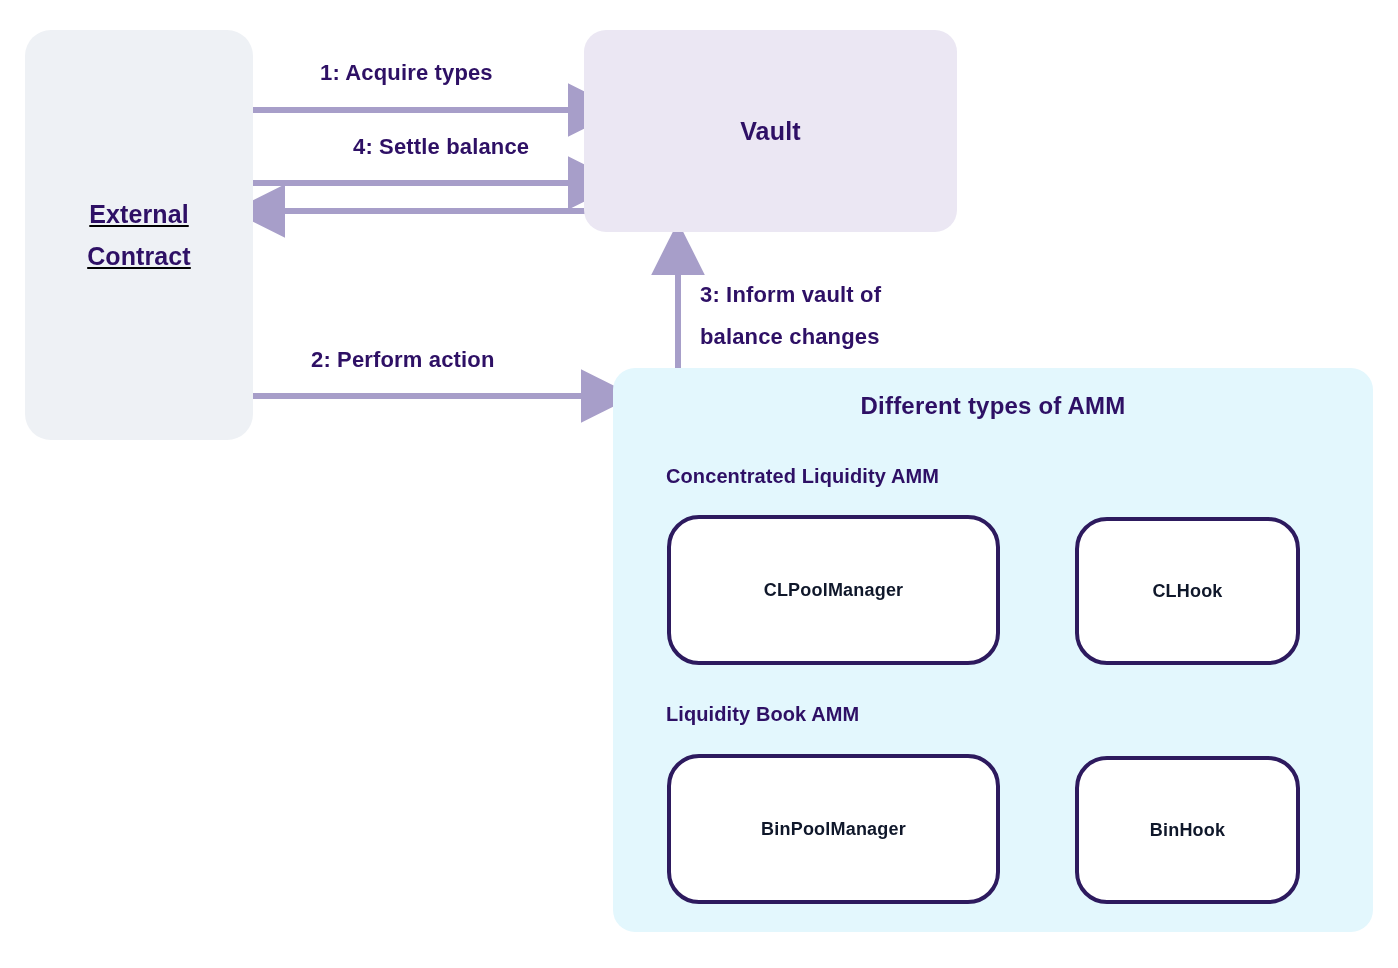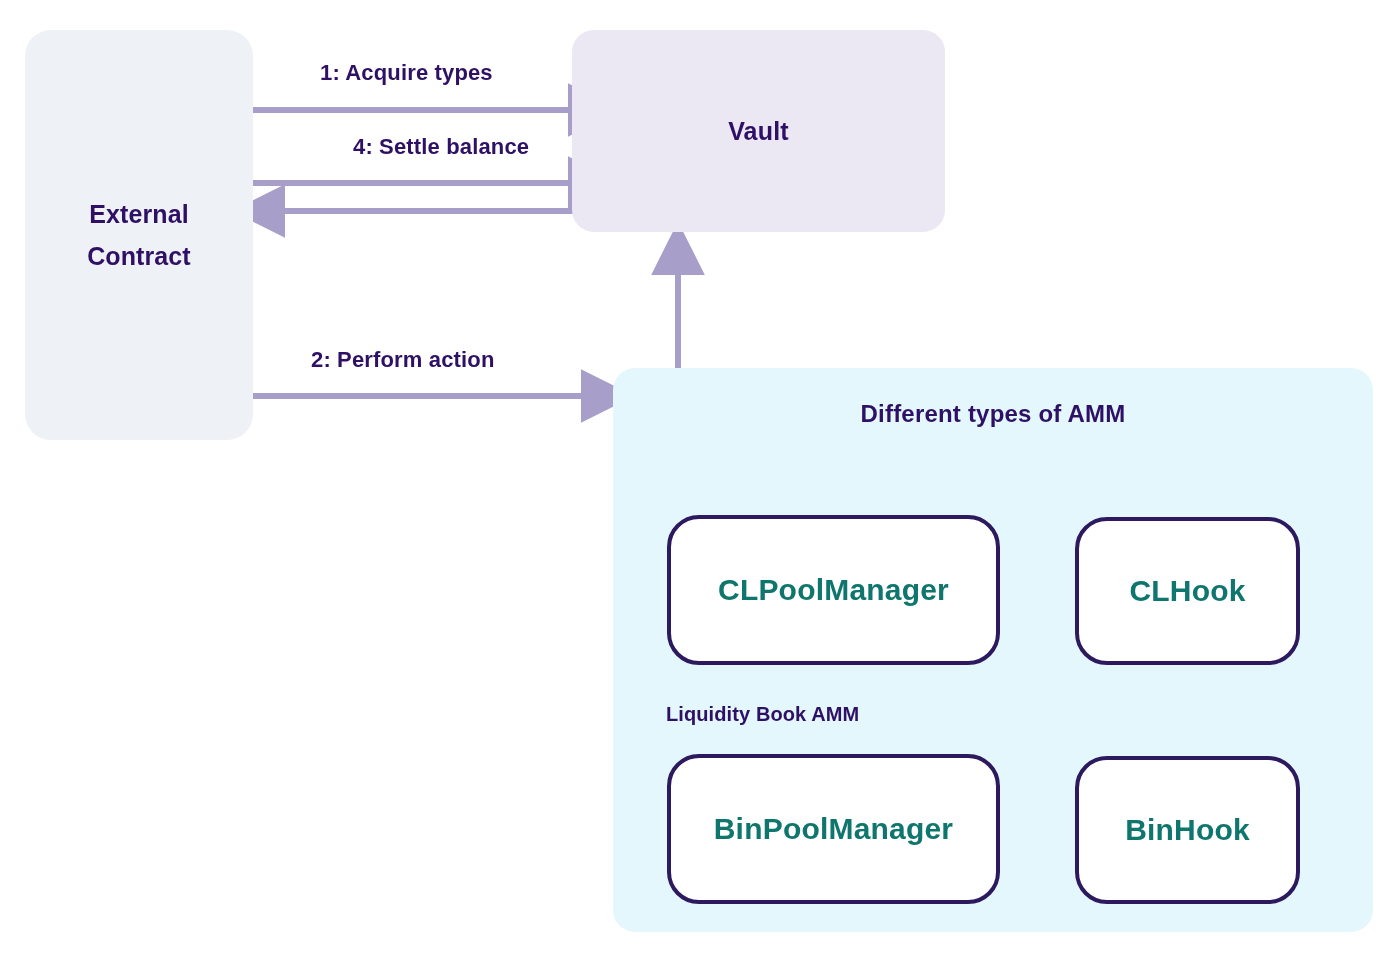--- a/index.html
+++ b/index.html
@@ -27,32 +27,33 @@
   }
 
   
   #external-contract {
     left: 25px;
     top: 30px;
     width: 228px;
     height: 410px;
     background: #eef1f5;
     border-radius: 26px;
+    text-decoration: underline;
   }
   #external-contract .node-label {
     color: #2e1065;
     font-size: 25px;
     font-weight: bold;
     line-height: 1.68;
     letter-spacing: 0.1px;
   }
 
   
   #vault {
-    left: 572px;
+    left: 584px;
     top: 30px;
     width: 373px;
     height: 202px;
     background: #ebe7f3;
     border-radius: 22px;
     text-align: right;
   }
   #vault .node-label {
     color: #2e1065;
     font-size: 25px;
@@ -73,21 +74,20 @@
   #amm-panel-title {
     position: absolute;
     left: 0;
     top: 24px;
     width: 100%;
     text-align: center;
     color: #2e1065;
     font-size: 24px;
     font-weight: bold;
     letter-spacing: 0.2px;
-    margin-top: 8px;
   }
   .amm-section-title {
     position: absolute;
     left: 53px;
     color: #2e1065;
     font-size: 20px;
     font-weight: bold;
     letter-spacing: 0.1px;
     white-space: nowrap;
   }
@@ -99,22 +99,22 @@
     position: absolute;
     box-sizing: border-box;
     background: #ffffff;
     border: 4px solid #2d1a5e;
     border-radius: 32px;
     display: flex;
     align-items: center;
     justify-content: center;
   }
   .outline-box .node-label {
-    color: #0f766e;
-    font-size: 30px;
+    color: #0f172a;
+    font-size: 18px;
     font-weight: bold;
     letter-spacing: 0.2px;
     white-space: nowrap;
   }
   #cl-pool-manager  { left: 54px;  top: 147px; width: 333px; height: 150px; }
   #cl-hook          { left: 462px; top: 149px; width: 225px; height: 148px; }
   #bin-pool-manager { left: 54px;  top: 386px; width: 333px; height: 150px; }
   #bin-hook         { left: 462px; top: 388px; width: 225px; height: 148px; }
 
   
@@ -186,25 +186,30 @@
   <div class="node" id="vault">
     <div class="node-label">Vault</div>
   </div>
 
   <div class="edge-label" id="label-acquire-lock">1: Acquire types</div>
 
   <div class="edge-label" id="label-settle-balance">4:  Settle balance</div>
 
   <div class="edge-label" id="label-perform-action">2: Perform action</div>
 
+  <div class="edge-label" id="label-inform-vault">
+    <div>3: Inform vault of</div>
+    <div>balance changes</div>
+  </div>
 
   <div id="amm-panel">
 
     <div id="amm-panel-title">Different types of AMM</div>
 
+    <div class="amm-section-title" id="cl-section-title">Concentrated Liquidity AMM</div>
 
     <div class="outline-box" id="cl-pool-manager">
       <div class="node-label">CLPoolManager</div>
     </div>
 
     <div class="outline-box" id="cl-hook">
       <div class="node-label">CLHook</div>
     </div>
 
     <div class="amm-section-title" id="bin-section-title">Liquidity Book AMM</div>

